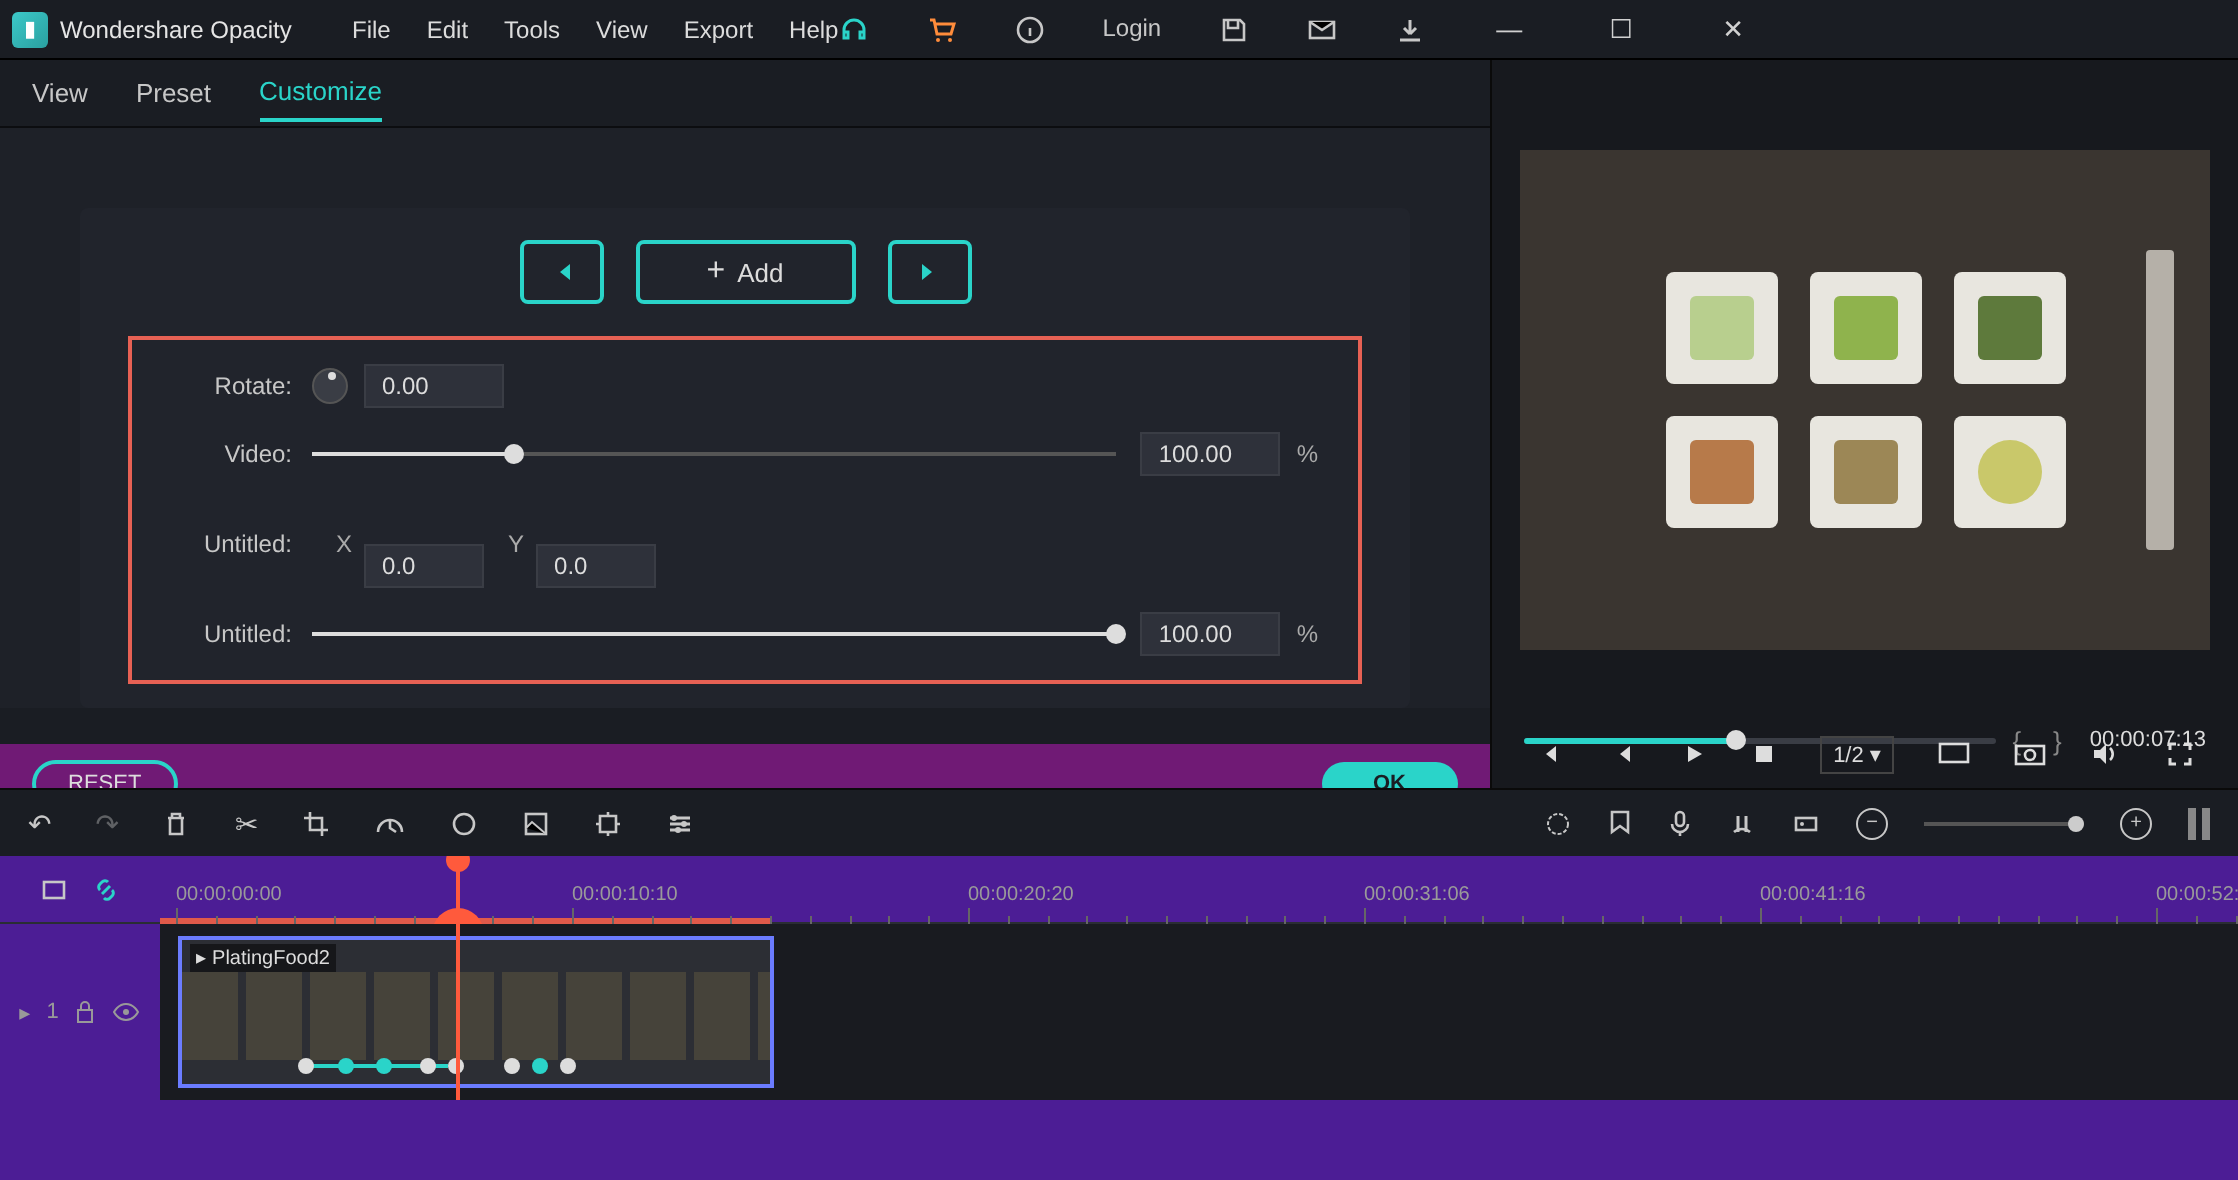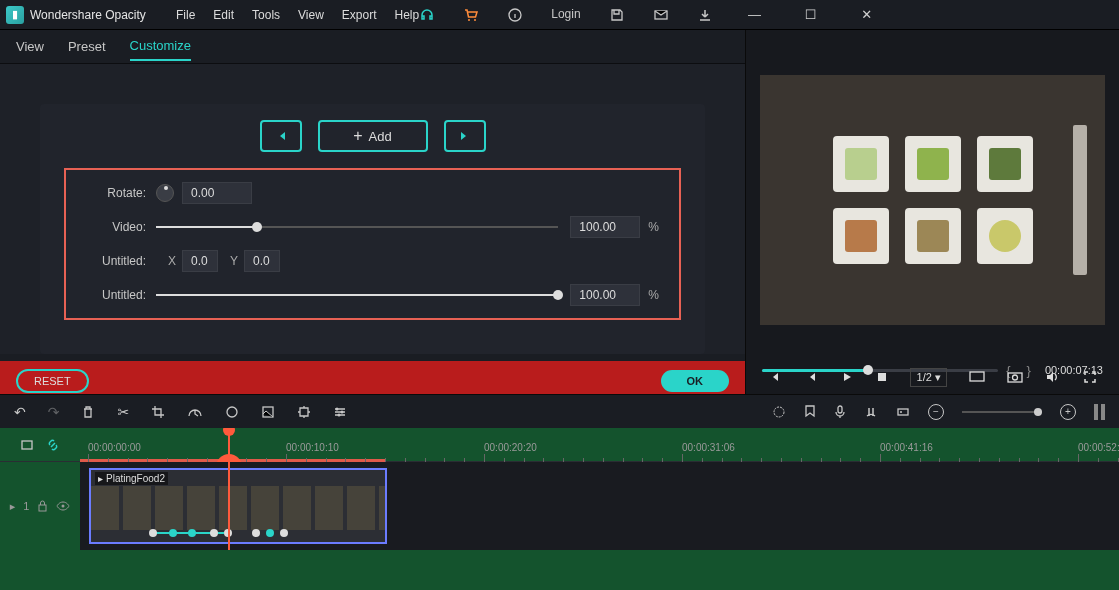--- a/index.html
+++ b/index.html
@@ -35,29 +35,29 @@
 .btn-row { display: flex; gap: 16px; justify-content: center; margin-bottom: 16px; }
 .btn-sq { width: 42px; height: 32px; border: 2px solid #2ad4c9; border-radius: 4px; display: flex; align-items: center; justify-content: center; color: #2ad4c9; cursor: pointer; font-size: 14px; }
 .btn-add { width: 110px; height: 32px; border: 2px solid #2ad4c9; border-radius: 4px; display: flex; align-items: center; justify-content: center; color: #dcdcdc; gap: 6px; cursor: pointer; font-size: 13px; }
 
 .red-box { margin: 0 24px; border: 2px solid #e76154; padding: 12px 20px 12px 20px; }
 .prop-row { display: flex; align-items: center; margin-bottom: 12px; font-size: 12px; }
 .prop-label { width: 60px; text-align: right; margin-right: 10px; color: #c7c7c7; }
 .dial { width: 18px; height: 18px; border-radius: 50%; background: #3a3d45; border: 1px solid #555; margin-right: 8px; position: relative; }
 .dial::after { content: ''; position: absolute; width: 4px; height: 4px; background: #ddd; border-radius: 50%; top: 1px; left: 7px; }
 .numbox { background: #2e313a; border: 1px solid #3a3d45; padding: 3px 8px; width: 70px; color: #ddd; font-size: 12px; }
-.numbox.sm { width: 36px; }
+.numbox.sm { width: 60px; margin-top: 22px; }
 .slider-track { flex: 1; height: 2px; background: #555; position: relative; margin-right: 12px; }
 .slider-fill { position: absolute; height: 2px; background: #ddd; left: 0; }
 .slider-thumb { position: absolute; width: 10px; height: 10px; border-radius: 50%; background: #ddd; top: -4px; margin-left: -5px; }
 .unit { margin-left: 8px; color: #aaa; }
 .axis { margin: 0 6px 0 12px; color: #aaa; }
 
 
-.reset-ok { position: absolute; top: 361px; left: 0; width: 745px; height: 40px; display: flex; align-items: center; justify-content: space-between; padding: 0 16px; background: #b91c1c; }
+.reset-ok { position: absolute; top: 372px; left: 0; width: 745px; height: 40px; display: flex; align-items: center; justify-content: space-between; padding: 0 16px; background: #701a75; }
 .reset-btn { border: 2px solid #2ad4c9; border-radius: 14px; padding: 4px 16px; color: #ddd; font-size: 11px; cursor: pointer; }
 .ok-btn { background: #2ad4c9; border-radius: 14px; padding: 5px 26px; color: #1a1d23; font-size: 11px; font-weight: bold; cursor: pointer; }
 
 
 .preview { position: absolute; top: 30px; right: 0; width: 374px; height: 364px; background: #17191e; border-left: 1px solid #0a0a0a; }
 .preview-img { position: absolute; top: 45px; left: 14px; right: 14px; height: 250px; background: #3a3530; overflow: hidden; display:flex; align-items:center; justify-content:center;}
 .dish-grid { display:grid; grid-template-columns: repeat(3,56px); grid-template-rows: repeat(2,56px); gap: 16px; }
 .dish { width:56px; height:56px; background:#e8e6df; border-radius:4px; display:flex;align-items:center;justify-content:center;}
 .dish i{width:32px;height:32px;border-radius:3px;}
 .grater{position:absolute;right:18px;top:20%;width:14px;height:60%;background:#b5b0a8;border-radius:2px;}
@@ -77,21 +77,21 @@
 .toolbar { position: absolute; top: 394px; left: 0; right: 0; height: 34px; background: #1a1d23; display: flex; align-items: center; padding: 0 14px; border-top: 1px solid #0a0a0a; }
 .tb-left { display: flex; gap: 22px; align-items: center; }
 .tb-ico { color: #c7c7c7; cursor: pointer; font-size: 14px; }
 .tb-right { margin-left: auto; display: flex; gap: 18px; align-items: center; }
 .zoom-track { width: 80px; height: 2px; background: #555; position: relative; }
 .zoom-thumb { position: absolute; right: 0; top: -3px; width: 8px; height: 8px; border-radius: 50%; background: #ccc; }
 .tb-right .circ { width: 16px; height: 16px; border: 1.5px solid #c7c7c7; border-radius: 50%; display: flex; align-items: center; justify-content: center; font-size: 10px; }
 .pause-bars{display:flex;gap:3px;} .pause-bars i{width:4px;height:16px;background:#888;}
 
 
-.timeline { position: absolute; top: 428px; left: 0; right: 0; bottom: 0; background: #14532d; }
+.timeline { position: absolute; top: 428px; left: 0; right: 0; bottom: 0; background: #4c1d95; }
 .tl-header { height: 34px; display: flex; align-items: center; border-bottom: 1px solid #2a2d33; }
 .tl-left-tools { width: 80px; display: flex; gap: 12px; align-items: center; justify-content: center; }
 .ruler { flex: 1; position: relative; height: 34px; overflow: hidden; }
 .ruler-mark { position: absolute; top: 14px; color: #9a9a9a; font-size: 10px; }
 .tick { position: absolute; bottom: 0; width: 1px; background: #666; }
 .tick.major{height:8px;} .tick.minor{height:4px;}
 .range-bar { position: absolute; bottom: 0; left: 0; height: 3px; background: #e05a4a; }
 
 .playline { position: absolute; top: 0; bottom: 0; width: 2px; background: #ff5a3c; z-index: 5; }
 .playhead-top { position: absolute; top: -4px; left: -5px; width: 12px; height: 12px; background: #ff5a3c; border-radius: 50%; }

